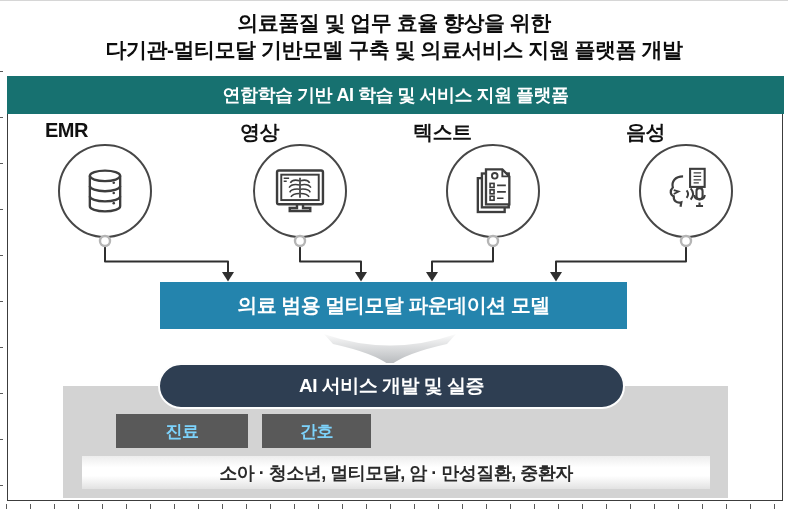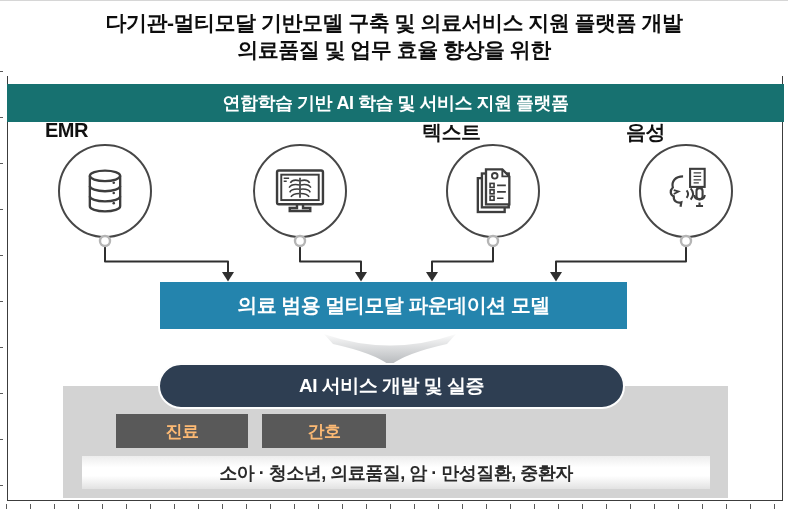--- a/index.html
+++ b/index.html
@@ -13,21 +13,21 @@
     font-size:21px;line-height:27px;font-weight:800;color:#0d0d0d;letter-spacing:-0.5px;
   }
   .board{
     position:absolute;left:7px;top:75px;width:776px;height:425px;
     border-left:1px solid #3c3c3c;border-right:1px solid #3c3c3c;border-bottom:1px solid #3c3c3c;
     background:#fff;box-sizing:border-box;
   }
   .platform-header{
     position:absolute;left:7px;top:75px;width:777px;height:38px;
     background:var(--teal,#177170);color:#fff;display:flex;align-items:center;justify-content:center;
-    font-size:18px;font-weight:700;letter-spacing:-0.5px;margin-top:8px;
+    font-size:18px;font-weight:700;letter-spacing:-0.5px;
   }
   .src-label{
     position:absolute;top:118px;width:120px;text-align:left;
     font-size:20px;font-weight:700;color:#111;letter-spacing:-0.5px;
   }
   .src-circle{
     position:absolute;top:143px;width:94px;height:94px;border:2px solid #474747;border-radius:50%;
     background:#fff;display:flex;align-items:center;justify-content:center;box-sizing:border-box;
   }
   .overlay{position:absolute;left:0;top:0;width:788px;height:509px;pointer-events:none;}
@@ -41,21 +41,21 @@
     background:var(--panel-gray,#d3d3d3);
   }
   .ai-pill{
     position:absolute;left:158px;top:362px;width:467px;height:46px;border-radius:24px;
     background:var(--navy,#2e3e52);border:2px solid #fdfdfd;box-sizing:border-box;
     color:#fff;display:flex;align-items:center;justify-content:center;
     font-size:19px;font-weight:700;letter-spacing:-0.5px;
   }
   .cat-btn{
     position:absolute;top:413px;height:34px;background:var(--btn-gray,#595959);
-    color:#fdba74;display:flex;align-items:center;justify-content:center;
+    color:#7dd3fc;display:flex;align-items:center;justify-content:center;
     font-size:17px;font-weight:700;letter-spacing:-0.5px;
   }
   .target-bar{
     position:absolute;left:82px;top:455px;width:628px;height:33px;
     background:linear-gradient(to bottom,#ededed 0%,#ffffff 35%,#ffffff 60%,#e2e2e2 100%);
     color:#2a2a2a;display:flex;align-items:center;justify-content:center;
     font-size:18px;font-weight:700;letter-spacing:-0.5px;
   }
   .bottom-ruler{
     position:absolute;left:6px;top:503px;width:780px;height:6px;
@@ -66,30 +66,31 @@
     background:repeating-linear-gradient(to bottom,#5a5a5a 0 1px,transparent 1px 46px);
   }
   .icon-svg{display:block;}
 </style>
 </head>
 <body>
 
 <div class="page">
 
   <div class="title">
+    <div>의료품질 및 업무 효율 향상을 위한</div>
     <div>다기관-멀티모달 기반모델 구축 및 의료서비스 지원 플랫폼 개발</div>
-    <div>의료품질 및 업무 효율 향상을 위한</div>
   </div>
 
   <div class="board"></div>
 
   <div class="platform-header">연합학습 기반 AI 학습 및 서비스 지원 플랫폼</div>
 
   <div class="src-label" style="left:45px">EMR</div>
-  <div class="src-label" style="left:422px">텍스트</div>
+  <div class="src-label" style="left:240px">영상</div>
+  <div class="src-label" style="left:413px">텍스트</div>
   <div class="src-label" style="left:626px">음성</div>
 
   <div class="src-circle" style="left:58px">
     <svg class="icon-svg" width="56" height="56" viewBox="0 0 48 48" fill="none" stroke="#3d3d3d" stroke-width="2">
       <ellipse cx="24" cy="11" rx="13" ry="4.5"></ellipse>
       <path d="M11,11 v26 a13,4.5 0 0 0 26,0 v-26"></path>
       <path d="M11,19.7 a13,4.5 0 0 0 26,0"></path>
       <path d="M11,28.4 a13,4.5 0 0 0 26,0"></path>
       <circle cx="31.5" cy="17" r="1.1" fill="#3d3d3d" stroke="none"></circle>
       <circle cx="31.5" cy="25.7" r="1.1" fill="#3d3d3d" stroke="none"></circle>
@@ -160,20 +161,20 @@
     <path d="M324,333 Q390,356 456,333 L447,343 Q406,352 390,364.5 Q374,352 333,343 Z" fill="url(#funnel-grad)"></path>
   </svg>
 
   <div class="foundation-bar">의료 범용 멀티모달 파운데이션 모델</div>
 
   <div class="gray-panel"></div>
 
   <div class="ai-pill">AI 서비스 개발 및 실증</div>
 
   <div class="cat-btn" style="left:116px;width:132px">진료</div>
-  <div class="cat-btn" style="left:262px;width:124px">간호</div>
+  <div class="cat-btn" style="left:262px;width:109px">간호</div>
 
-  <div class="target-bar">소아 · 청소년, 의료품질, 암 · 만성질환, 중환자</div>
+  <div class="target-bar">소아 · 청소년, 멀티모달, 암 · 만성질환, 중환자</div>
 
   <div class="bottom-ruler"></div>
   <div class="left-ruler"></div>
 
 </div>
 
 </body></html>

